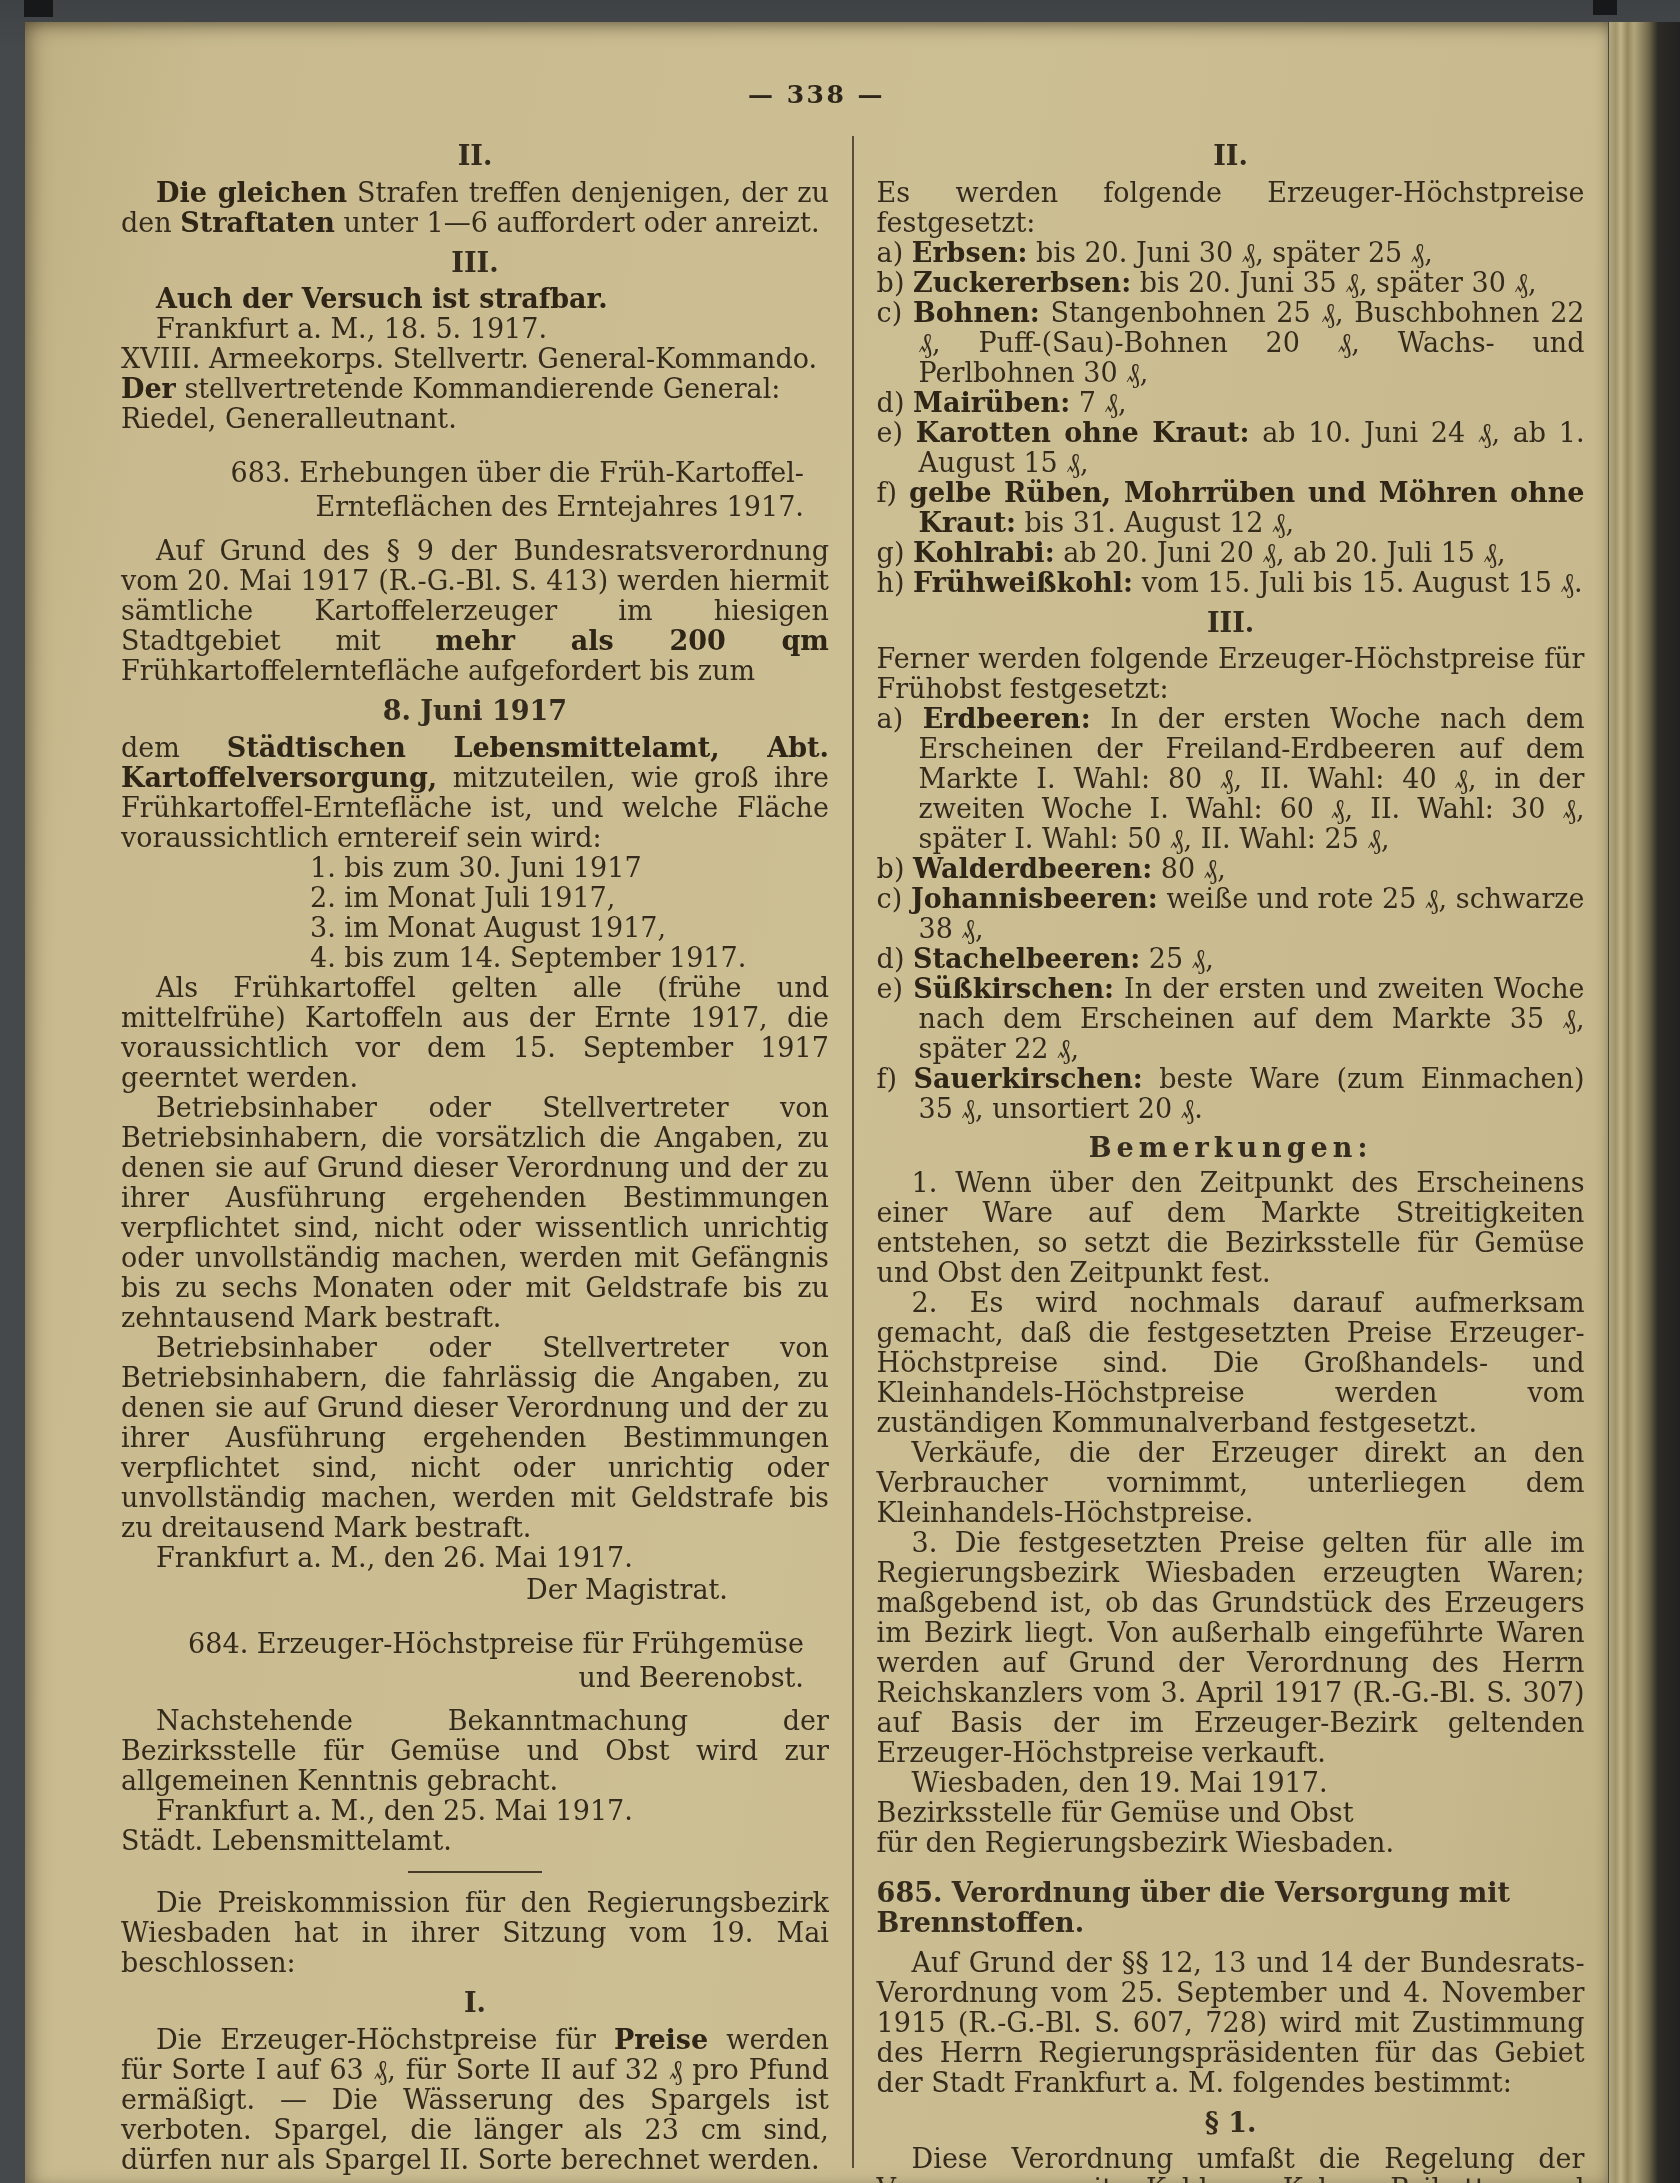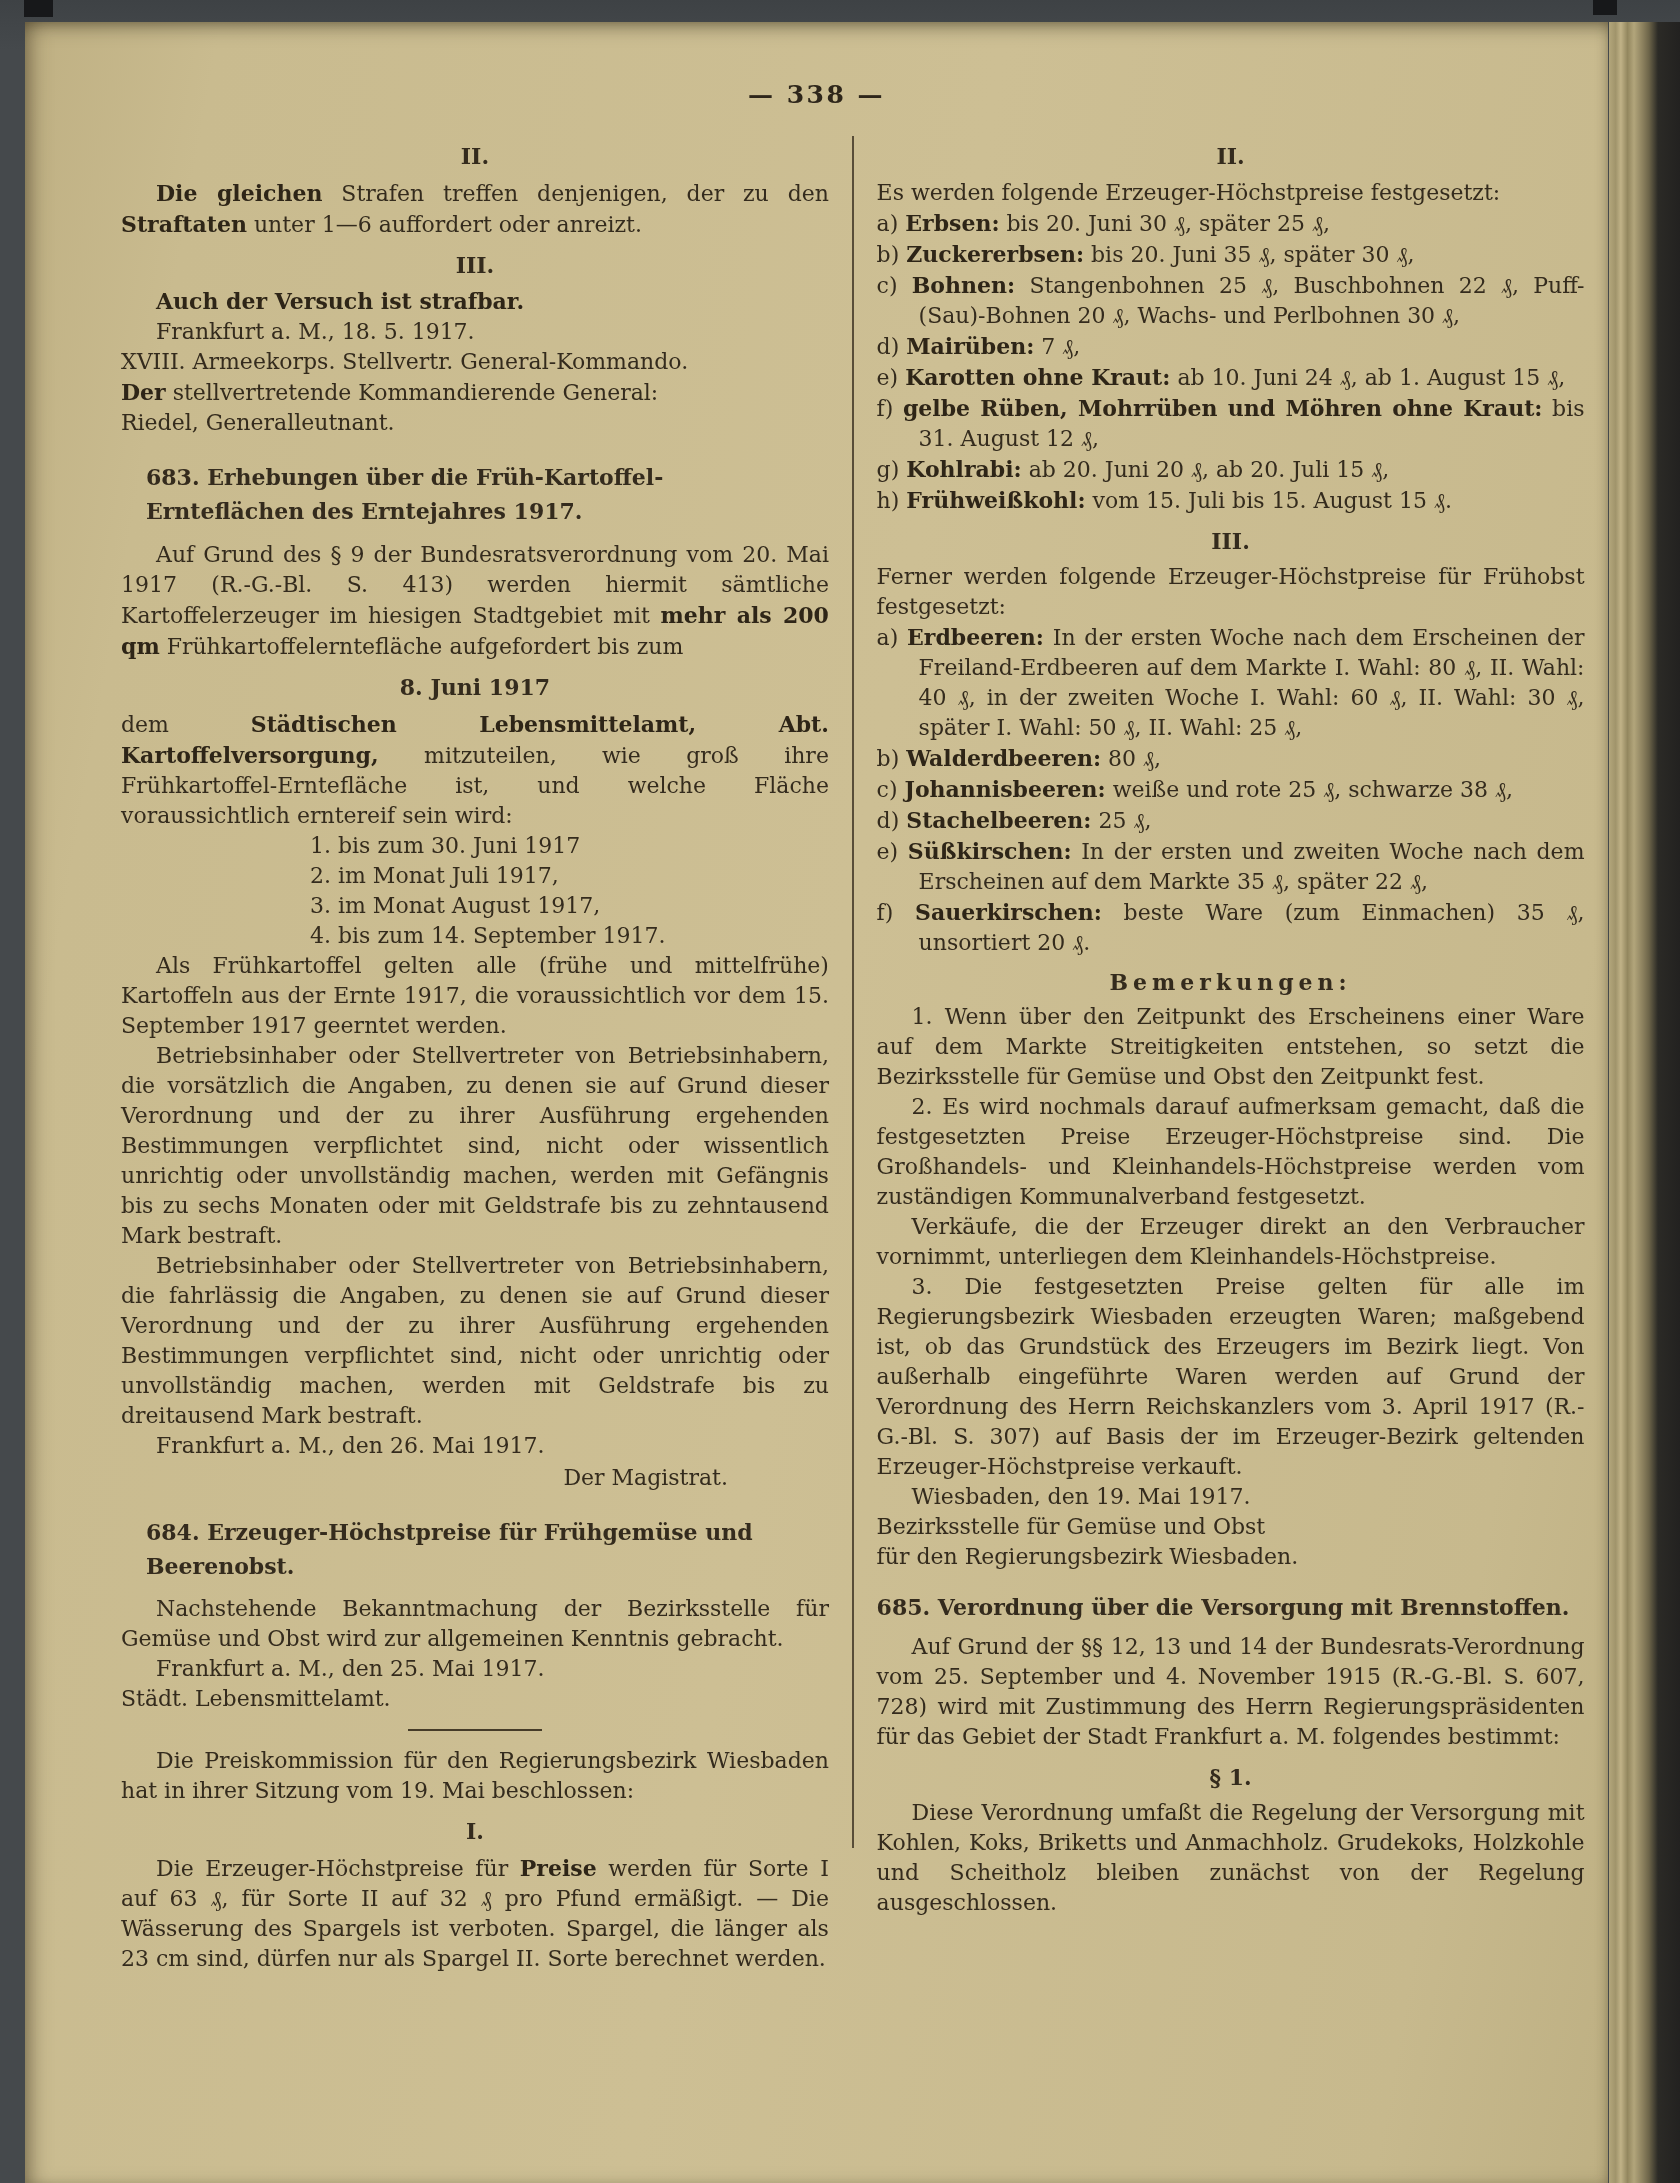--- a/index.html
+++ b/index.html
@@ -24,26 +24,26 @@
     position:absolute;top:22px;right:0;width:72px;height:2161px;
     background:linear-gradient(90deg,
       #b3a67b 0,#a0946b 6.7px,#c0b287 11.8px,#93875f 18.5px,#b2a57b 25px,
       #8a7f5d 34px,#6c6449 40px,#2b2a26 49px,#222120 100%);
   }
   .page-number{
     padding-top:58px;text-align:center;font-size:25px;letter-spacing:2.5px;
     font-weight:bold;color:#2e261a;
   }
   .columns{display:flex;align-items:flex-start;padding:22px 23.5px 0 96px}
-  .col{width:716px;font-size:22px;line-height:30px;hyphens:auto}
+  .col{width:716px;font-size:27px;line-height:30px;hyphens:auto}
   .divider{align-self:stretch;width:1.7px;background:#584d38;margin:5px 23px 126px 23px}
   .blk{margin:0}
   strong{font-weight:bold;color:#2e2517}
   .b-h{margin:10px 0 6.7px;text-align:center;font-weight:bold}
-  .b-h1{margin:22px 25px 11.8px;text-align:left;font-weight:bold;line-height:34px}
+  .b-h1{margin:22px 25px 11.8px;text-align:right;font-weight:normal;line-height:34px}
   .b-hleft{margin:20px 0 10px;font-weight:bold;text-align:left}
   .b-p{text-indent:35px;text-align:justify}
   .b-pn{text-align:justify}
   .b-list{padding-left:189px;text-align:left}
   .b-hang{padding-left:42px;text-indent:-42px;text-align:justify}
   .b-right{text-align:right;padding-right:101px;margin:1.7px 0 8.4px}
   .b-center{}
   .b-sp{text-align:center;letter-spacing:5px;margin:8.4px 0 5px;font-weight:bold}
   .b-rule{width:134px;border-top:2.5px solid #453b28;margin:15px auto}
 </style>

